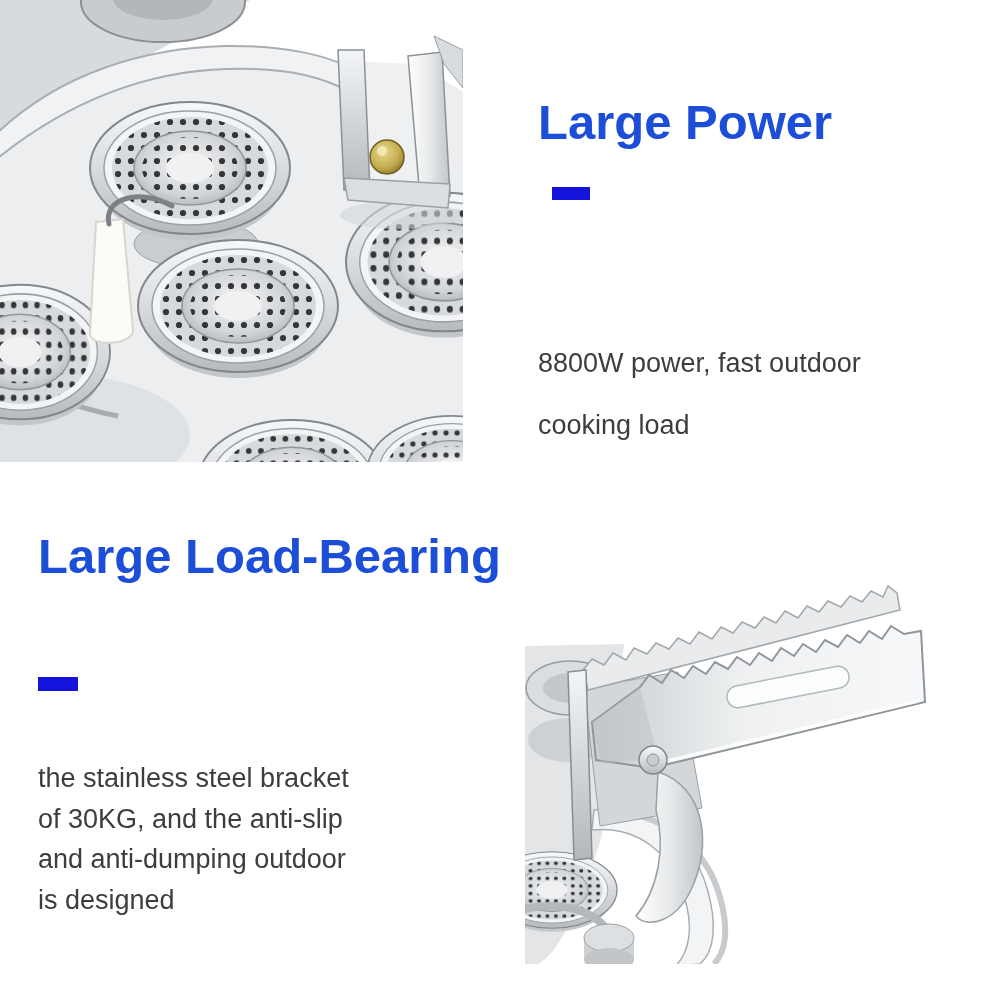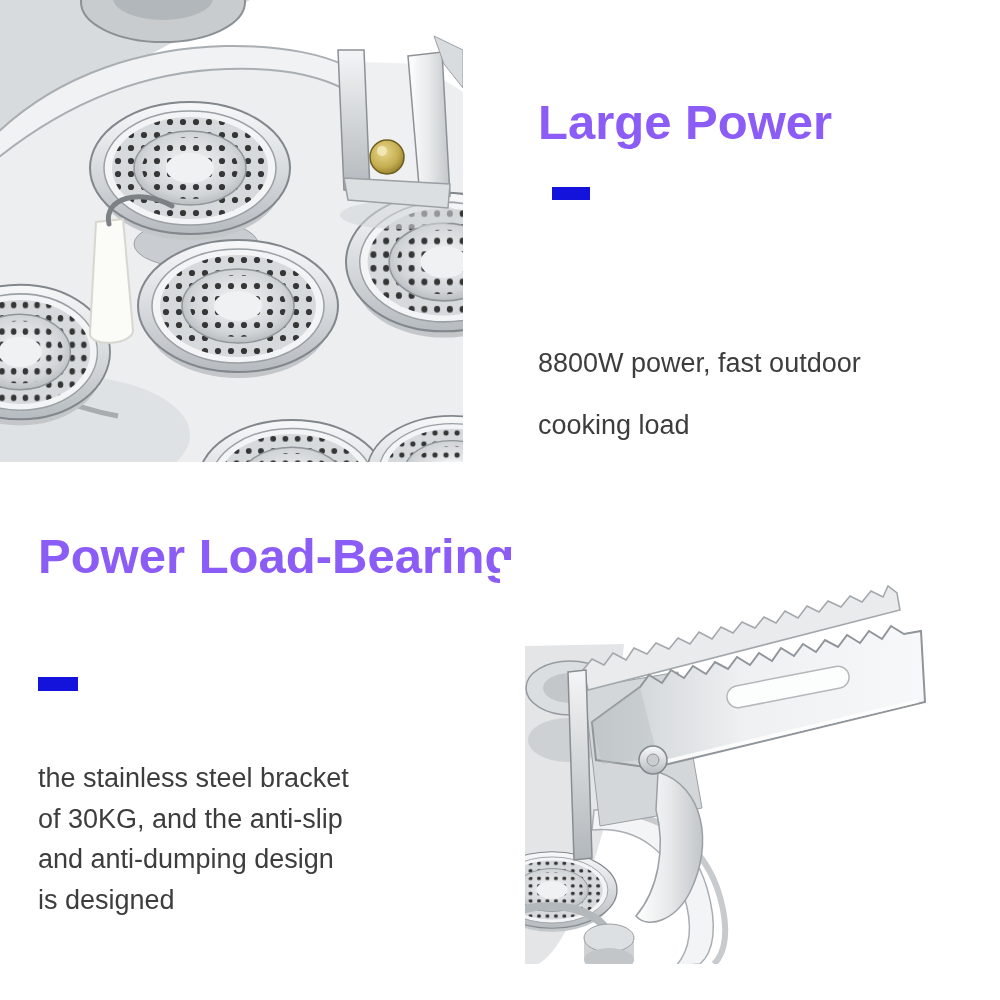--- a/index.html
+++ b/index.html
@@ -1,21 +1,21 @@
 <!DOCTYPE html>
 <html><head>
 <meta charset="utf-8">
 <style>
   html,body{margin:0;padding:0;background:#ffffff;}
   .canvas{position:relative;width:1000px;height:1000px;background:#ffffff;overflow:hidden;
           font-family:"Liberation Sans", sans-serif;}
   .photo{position:absolute;display:block;}
   #photo-burners{left:0;top:0;}
   #photo-bracket{left:500px;top:560px;}
-  .heading{position:absolute;font-weight:700;font-size:49px;line-height:64px;color:#8b5cf6;
+  .heading{position:absolute;font-weight:700;font-size:49px;line-height:64px;color:#1d4ed8;
            letter-spacing:0px;white-space:nowrap;}
   #power-heading{left:538px;top:90px;}
   #load-heading{left:38px;top:524px;}
   .dash{position:absolute;background:#1313dc;}
   #power-dash{left:552px;top:187px;width:38px;height:13px;}
   #load-dash{left:38px;top:677px;width:40px;height:14px;}
   .body-text{position:absolute;color:#3d3d3d;font-size:27px;white-space:nowrap;}
   #power-body{left:538px;top:332px;line-height:62px;}
   #load-body{left:38px;top:738px;line-height:40.5px;margin-top:20px;}
 </style>
@@ -108,27 +108,27 @@
   </svg>
 
   <div class="heading" id="power-heading">Large Power</div>
   <div class="dash" id="power-dash"></div>
   <div class="body-text" id="power-body">
     <div>8800W power, fast outdoor</div>
     <div>cooking load</div>
   </div>
 
   <div class="heading" id="load-heading">
-    <div>Power Load-Bearing</div>
+    <div>Large Load-Bearing</div>
   </div>
   <div class="dash" id="load-dash"></div>
   <div class="body-text" id="load-body">
     <div>the stainless steel bracket</div>
     <div>of 30KG, and the anti-slip</div>
-    <div>and anti-dumping design</div>
+    <div>and anti-dumping outdoor</div>
     <div>is designed</div>
   </div>
 
   <svg id="photo-bracket" class="photo" width="500" height="440" viewBox="0 0 500 440" role="img">
     <rect width="500" height="440" fill="#ffffff"></rect>
 
     <path d="M 25,86 L 124,84 L 108,252 C 88,330 62,392 38,404 L 25,404 Z" fill="#e3e5e7"></path>
 
     <path d="M 94,250 C 152,246 192,278 207,328 C 218,366 214,392 200,404 L 176,406 C 190,390 194,368 184,336 C 171,294 140,266 92,270 Z" fill="#f3f4f5" stroke="#a9aeb3" stroke-width="1.5"></path>
     <path d="M 116,252 C 172,256 208,294 220,337 C 229,369 226,392 214,404" stroke="#c7cbce" stroke-width="6" fill="none"></path>

